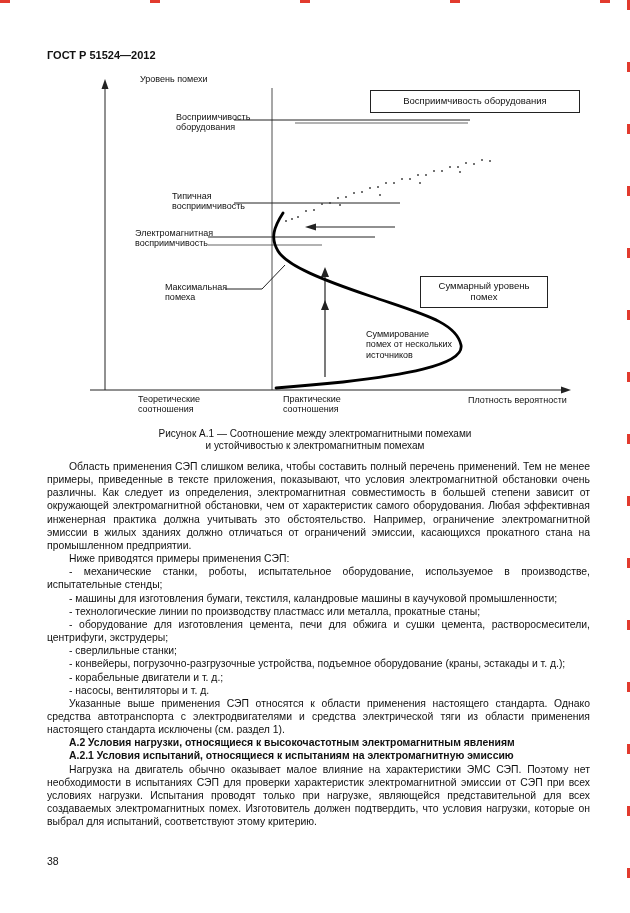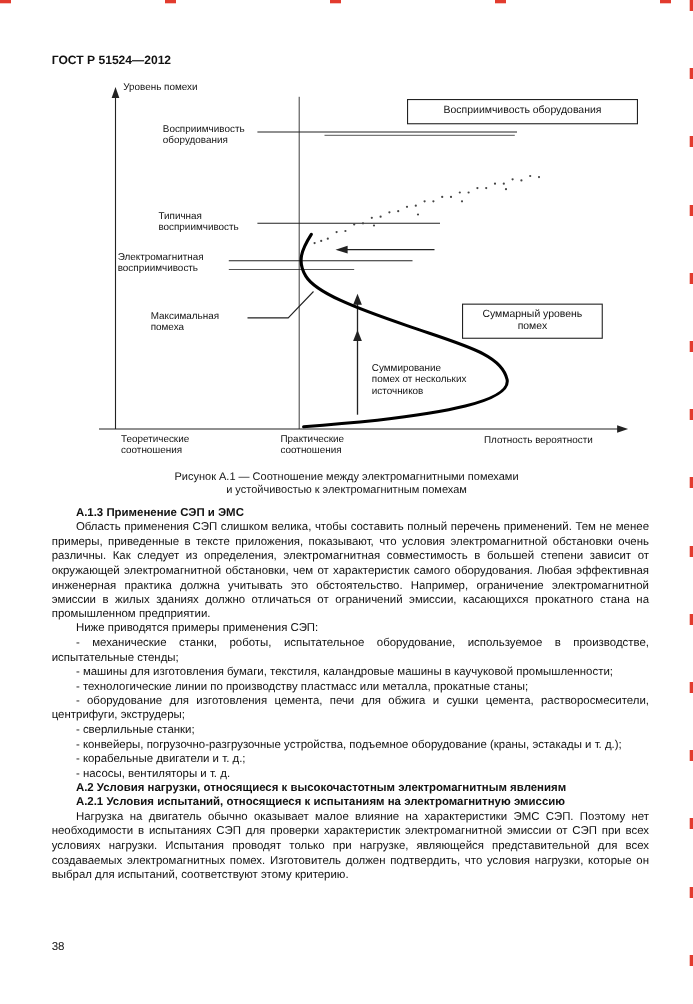--- a/index.html
+++ b/index.html
@@ -7,21 +7,21 @@
     position:relative;width:630px;height:913px;margin:0 auto;background:#ffffff;
     font-family:"Liberation Sans","DejaVu Sans",sans-serif;color:#111;overflow:hidden;
   }
   .red-edge-right{position:absolute;top:0;right:0;width:3px;height:100%;
     background:repeating-linear-gradient(to bottom,#e23b2e 0 10px,transparent 10px 62px);}
   .red-edge-top{position:absolute;top:0;left:0;width:100%;height:3px;
     background:repeating-linear-gradient(to right,#e23b2e 0 10px,transparent 10px 150px);}
   .doc-header{position:absolute;left:47px;top:49px;font-size:11px;font-weight:bold;}
   .figure{position:absolute;left:40px;top:75px;width:550px;height:345px;}
   .figure svg{position:absolute;left:0;top:0;}
-  .fig-label{position:absolute;font-size:9px;line-height:1.16;white-space:pre-line;color:#111;}
+  .fig-label{position:absolute;font-size:9px;line-height:1.16;white-space:pre-line;color:#111;margin-left:28px;}
   .t-center{text-align:left;}
   .fig-box{position:absolute;border:1px solid #222;display:flex;align-items:center;justify-content:center;
     text-align:center;font-size:9.5px;line-height:1.12;white-space:pre-line;background:#fff;}
   .caption{position:absolute;left:0;width:100%;text-align:center;font-size:10px;line-height:11.8px;}
   .caption-1{top:428px;}
   .caption-2{top:440px;}
   .body-text{position:absolute;left:47px;top:460px;width:543px;font-size:10.4px;line-height:13.15px;text-align:justify;}
   .para{text-indent:22px;}
   .heading{font-weight:bold;}
   .page-number{position:absolute;left:47px;top:855px;font-size:10.5px;}
@@ -136,30 +136,30 @@
     <div class="fig-label t-center" style="left:215px;top:319px;width:110px;">Практические
 соотношения</div>
 
     <div class="fig-label" style="left:400px;top:320px;width:130px;">Плотность вероятности</div>
   </div>
 
   <div class="caption caption-1">Рисунок А.1 — Соотношение между электромагнитными помехами</div>
   <div class="caption caption-2">и устойчивостью к электромагнитным помехам</div>
 
   <div class="body-text">
-      <div class="para heading">А.1.3 Применение СЭП и ЭМС</div>
       <div class="para">Область применения СЭП слишком велика, чтобы составить полный перечень применений. Тем не менее примеры, приведенные в тексте приложения, показывают, что условия электромагнитной обстановки очень различны. Как следует из определения, электромагнитная совместимость в большей степени зависит от окружающей электромагнитной обстановки, чем от характеристик самого оборудования. Любая эффективная инженерная практика должна учитывать это обстоятельство. Например, ограничение электромагнитной эмиссии в жилых зданиях должно отличаться от ограничений эмиссии, касающихся прокатного стана на промышленном предприятии.</div>
       <div class="para">Ниже приводятся примеры применения СЭП:</div>
       <div class="para">- механические станки, роботы, испытательное оборудование, используемое в производстве, испытательные стенды;</div>
       <div class="para">- машины для изготовления бумаги, текстиля, каландровые машины в каучуковой промышленности;</div>
       <div class="para">- технологические линии по производству пластмасс или металла, прокатные станы;</div>
       <div class="para">- оборудование для изготовления цемента, печи для обжига и сушки цемента, растворосмесители, центрифуги, экструдеры;</div>
       <div class="para">- сверлильные станки;</div>
       <div class="para">- конвейеры, погрузочно-разгрузочные устройства, подъемное оборудование (краны, эстакады и т. д.);</div>
       <div class="para">- корабельные двигатели и т. д.;</div>
       <div class="para">- насосы, вентиляторы и т. д.</div>
+      <div class="para">Указанные выше применения СЭП относятся к области применения настоящего стандарта. Однако средства автотранспорта с электродвигателями и средства электрической тяги из области применения настоящего стандарта исключены (см. раздел 1).</div>
       <div class="para heading">А.2 Условия нагрузки, относящиеся к высокочастотным электромагнитным явлениям</div>
       <div class="para heading">А.2.1 Условия испытаний, относящиеся к испытаниям на электромагнитную эмиссию</div>
       <div class="para">Нагрузка на двигатель обычно оказывает малое влияние на характеристики ЭМС СЭП. Поэтому нет необходимости в испытаниях СЭП для проверки характеристик электромагнитной эмиссии от СЭП при всех условиях нагрузки. Испытания проводят только при нагрузке, являющейся представительной для всех создаваемых электромагнитных помех. Изготовитель должен подтвердить, что условия нагрузки, которые он выбрал для испытаний, соответствуют этому критерию.</div>
     </div>
 
   <div class="page-number">38</div>
 </div>
 
 </body></html>

